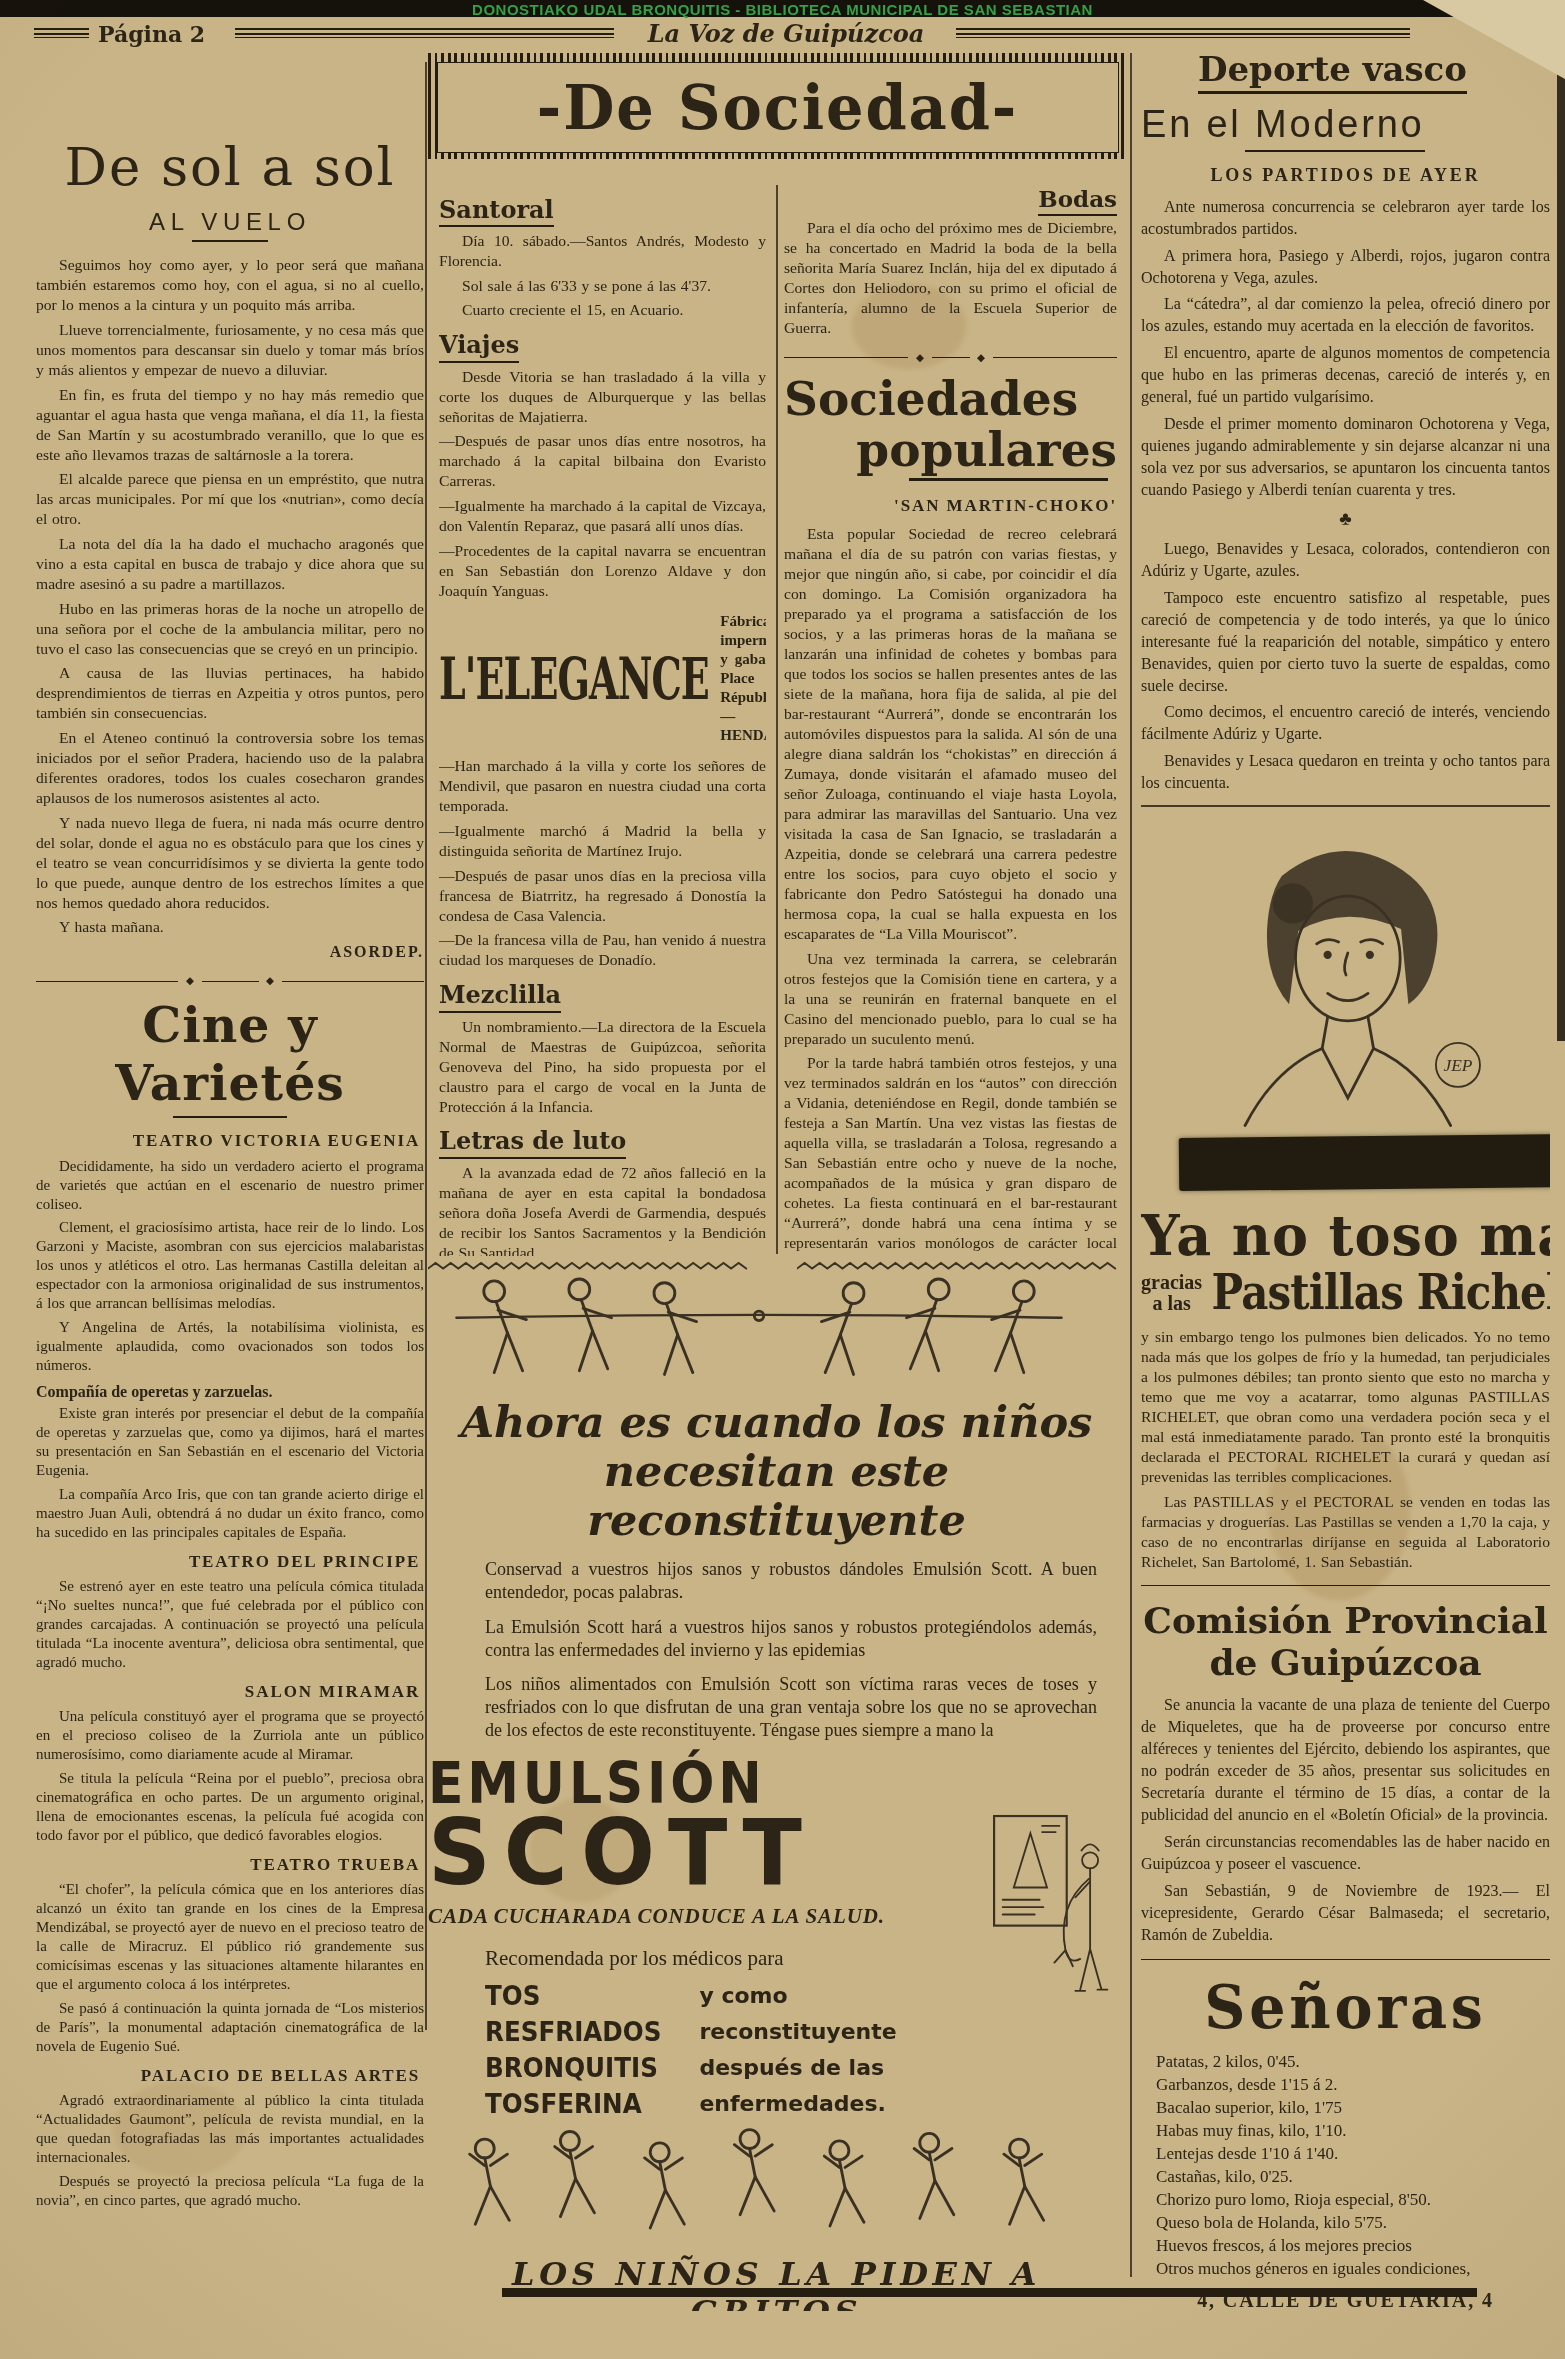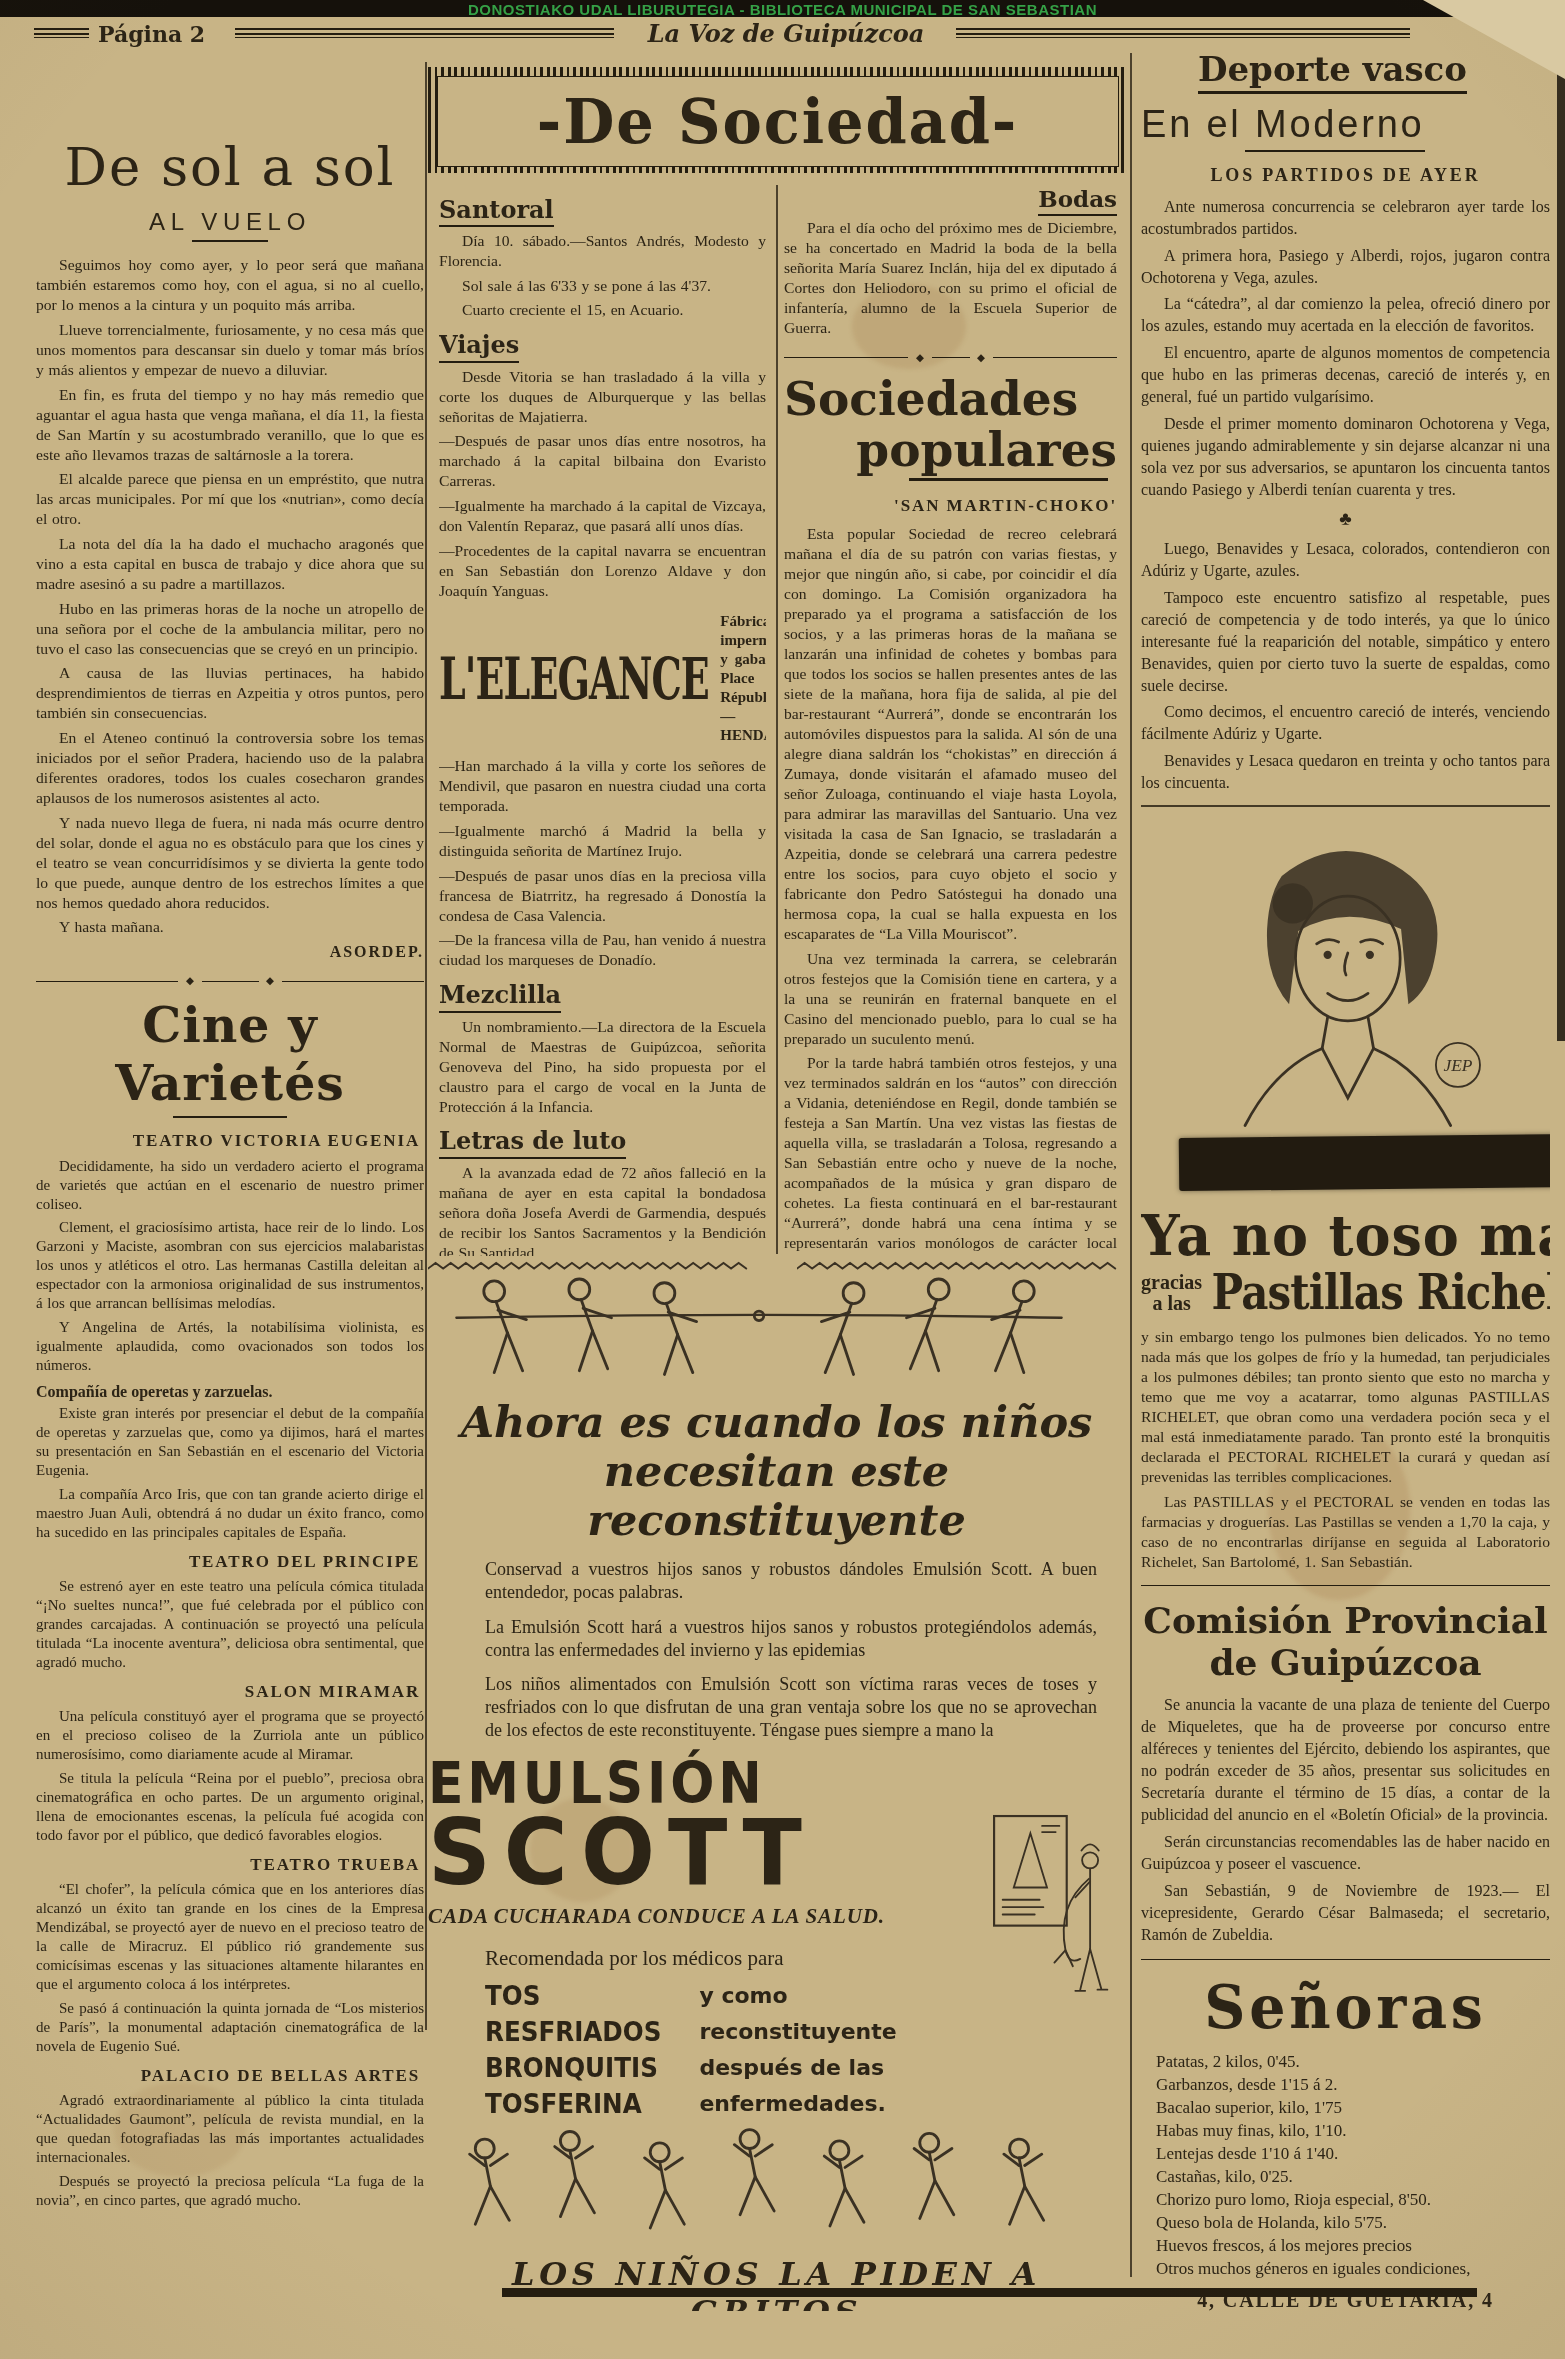--- a/index.html
+++ b/index.html
@@ -31,21 +31,21 @@
   .orn-divider .ln{flex:1;border-top:1.9px solid #241d10;}
   .orn-divider .dia{font-size:10.4px;line-height:1;}
   .cine-title{font-family:"DejaVu Serif",serif;font-weight:bold;font-size:49px;letter-spacing:0.9px;margin:3.8px 0 1.9px;}
   .cine-rule{width:114px;border-top:2.8px solid #241d10;margin:3.8px auto 13.2px;}
   .theatre-head{text-align:right;font-weight:bold;font-size:17px;letter-spacing:1.9px;margin:9.5px 3.8px 5.7px 0;}
   .inline-head{font-weight:bold;font-size:16px;margin:7.6px 0 3.8px;text-indent:0;}
   .cine .para{font-size:15px;line-height:19px;}
   .sec-head{font-family:"DejaVu Serif",serif;font-weight:bold;font-size:24px;margin:9.5px 0 7.6px;}
   .sec-head span{border-bottom:2.8px solid #241d10;padding-bottom:1.9px;}
   
-  .dsbox{position:absolute;left:428px;top:67px;width:697px;height:106px;z-index:3;
+  .dsbox{position:absolute;left:428px;top:53px;width:697px;height:106px;z-index:3;
         background:repeating-linear-gradient(90deg,#241d10 0 2.8px,#c8b486 2.8px 6.6px);padding:8.5px;box-sizing:border-box;}
   .dsbox .inner{width:100%;height:100%;background:#c8b486;border:1.9px solid #241d10;display:flex;align-items:center;justify-content:center;}
   .dsbox .ttl{font-family:"DejaVu Serif",serif;font-weight:bold;font-size:59px;transform:scaleY(1.05);letter-spacing:1.9px;}
   .elegance{display:flex;gap:11.4px;align-items:center;margin:11.4px 0;}
   .elegance-brand{font-family:"DejaVu Serif",serif;font-weight:bold;font-size:38px;transform:scaleY(1.5);letter-spacing:-0.9px;white-space:nowrap;}
   .elegance-text{font-weight:bold;font-size:15px;line-height:19px;text-align:justify;}
   .bodas-head{text-align:right;font-family:"DejaVu Serif",serif;font-weight:bold;font-size:23px;margin-bottom:5.7px;}
   .bodas-head span{border-bottom:2.8px solid #241d10;padding-bottom:1.9px;}
   .soc-title{font-family:"DejaVu Serif",serif;font-weight:bold;font-size:47px;line-height:51px;margin-top:5.7px;}
   .soc-title .l2{display:block;text-align:right;}
@@ -91,21 +91,21 @@
   svg.sketch{stroke:#3a3123;fill:none;stroke-width:3;stroke-linecap:round;}
 </style>
 </head>
 <body>
 
 <div class="page">
 
   <div class="topbar"></div>
   <div class="curl"></div>
   <div class="edge-right"></div>
-  <div class="stamp">DONOSTIAKO UDAL LIBURUTEGIA - BIBLIOTECA MUNICIPAL DE SAN SEBASTIAN</div>
+  <div class="stamp">DONOSTIAKO UDAL BRONQUITIS - BIBLIOTECA MUNICIPAL DE SAN SEBASTIAN</div>
 
   <div class="stain" style="left:852px;top:284px;width:114px;height:85px;background:rgba(140,92,40,.14);"></div>
   <div class="stain" style="left:1268px;top:1420px;width:142px;height:180px;background:rgba(150,96,42,.16);"></div>
   <div class="stain" style="left:530px;top:1798px;width:104px;height:104px;background:rgba(140,92,40,.12);"></div>
   <div class="stain" style="left:114px;top:2082px;width:132px;height:95px;background:rgba(140,92,40,.10);"></div>
 
   <div class="hlines" style="left:34px;top:28px;width:55px;"></div>
   <div class="pagina">Página 2</div>
   <div class="hlines" style="left:235px;top:28px;width:379px;"></div>
   <div class="masthead">La Voz de Guipúzcoa</div>

